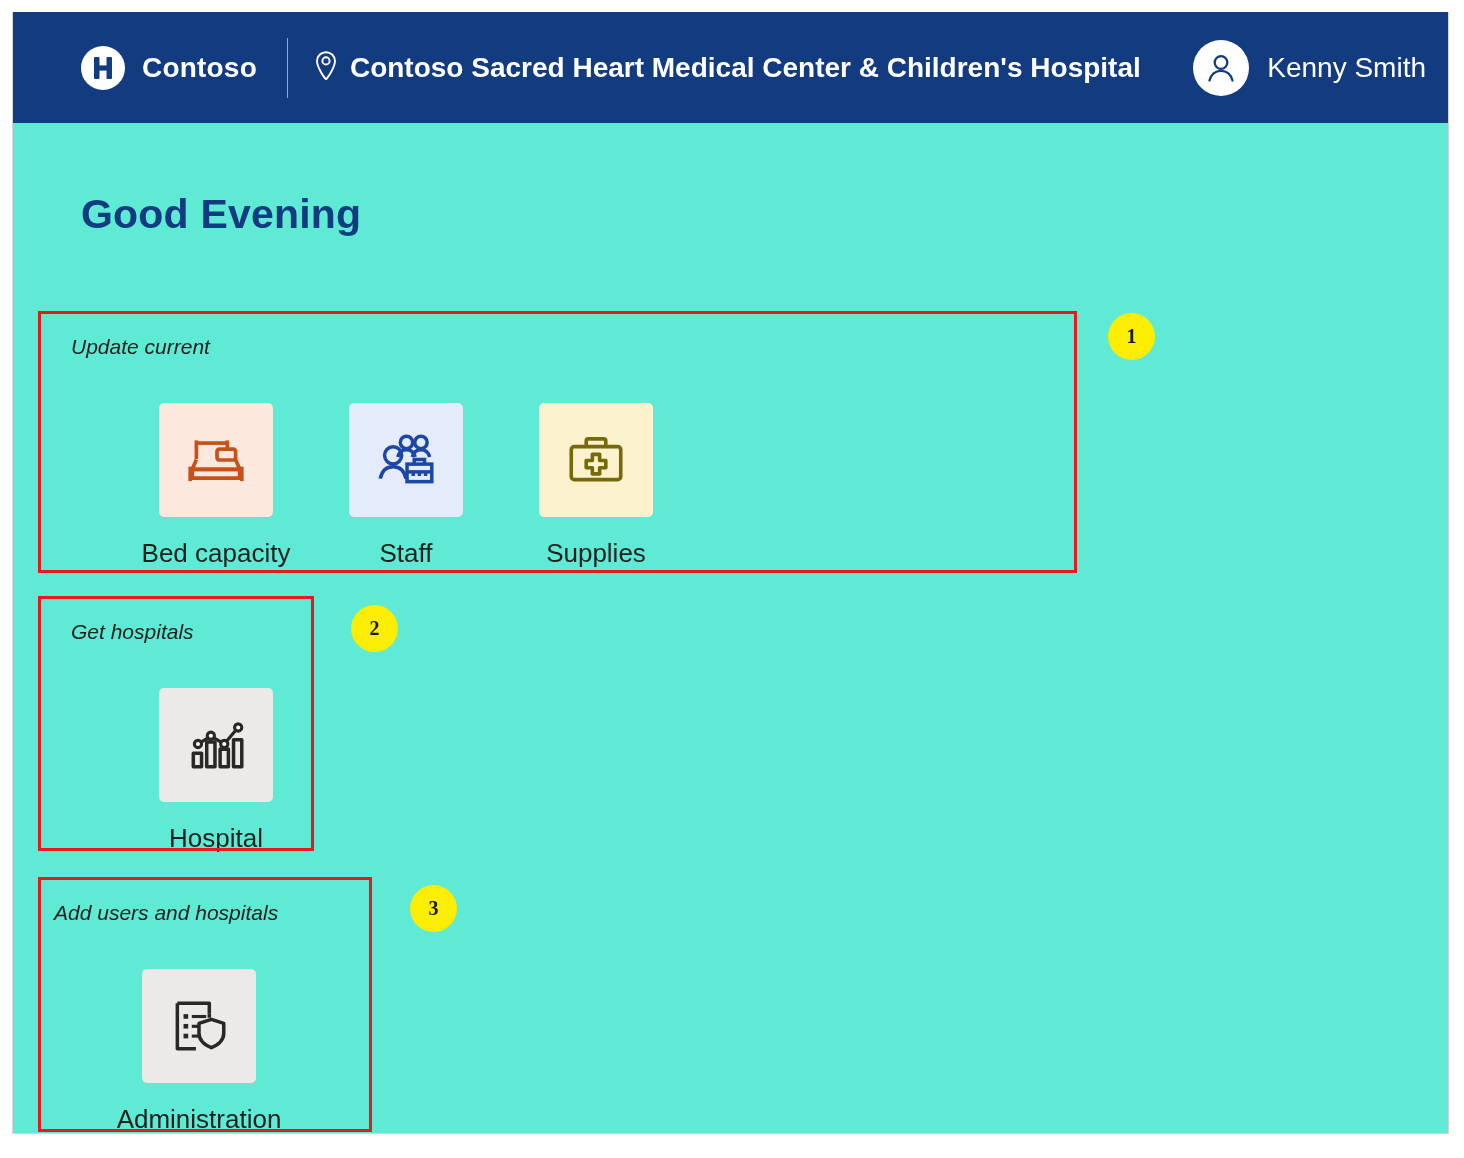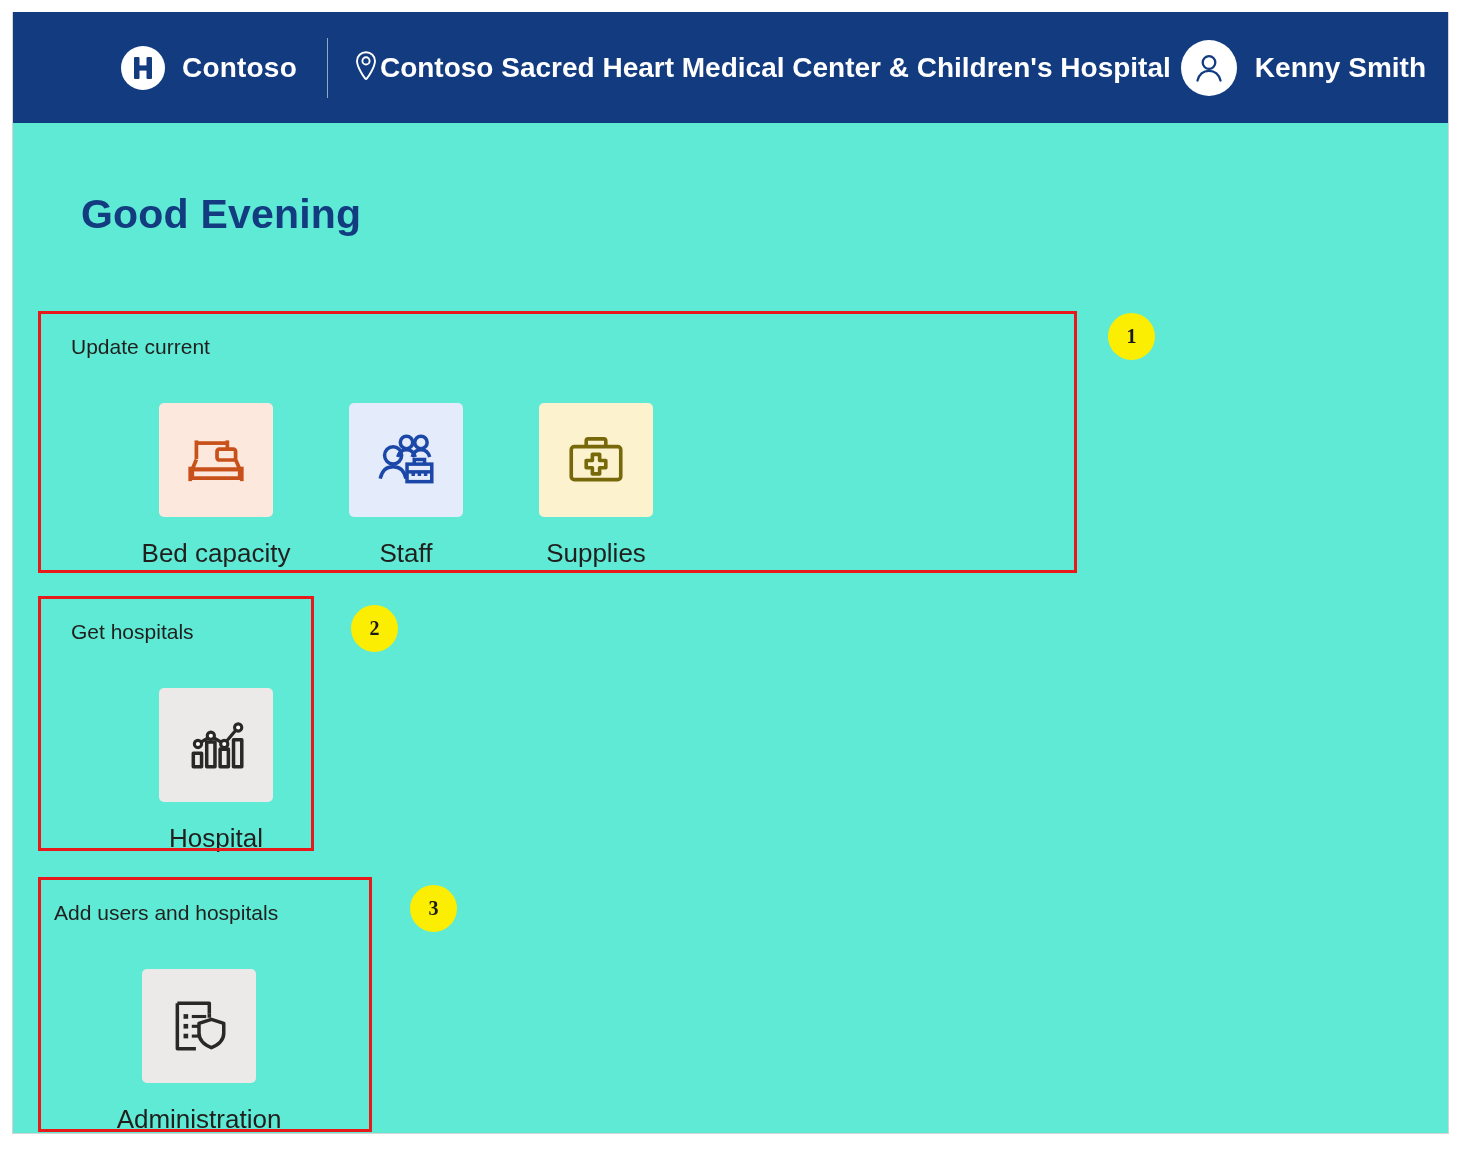--- a/index.html
+++ b/index.html
@@ -36,21 +36,21 @@
   
   .topbar {
     position: absolute;
     left: 0;
     top: 0;
     width: 1437px;
     height: 111px;
     background: #123b80;
     display: flex;
     align-items: center;
-    padding-left: 108px;
+    padding-left: 68px;
   }
 
   .brand {
     display: flex;
     align-items: center;
     gap: 17px;
   }
 
   .brand-logo {
     width: 44px;
@@ -76,21 +76,21 @@
     width: 1px;
     height: 60px;
     background: rgba(255,255,255,.55);
     margin: 0 26px 0 30px;
     flex-shrink: 0;
   }
 
   .facility {
     display: flex;
     align-items: center;
-    gap: 2px;
+    gap: 12px;
   }
   .facility-name {
     color: #ffffff;
     font-size: 28px;
     font-weight: 600;
     white-space: nowrap;
   }
 
   .user-block {
     position: absolute;
@@ -107,21 +107,21 @@
     border-radius: 50%;
     background: #ffffff;
     display: flex;
     align-items: center;
     justify-content: center;
     flex-shrink: 0;
   }
   .user-name {
     color: #ffffff;
     font-size: 28px;
-    font-weight: 700;
+    font-weight: 400;
     white-space: nowrap;
     padding-right: 10px;
   }
 
   
   .page-body {
     position: absolute;
     left: 0;
     top: 111px;
     width: 1437px;
@@ -141,20 +141,21 @@
 
   
   .section {
     position: absolute;
   }
   .section-title {
     font-size: 21px;
     color: #201f1e;
     font-weight: 400;
     white-space: nowrap;
+    font-style: italic;
   }
 
   .tile-row {
     display: flex;
     align-items: flex-start;
   }
 
   .tile {
     width: 190px;
     display: flex;

